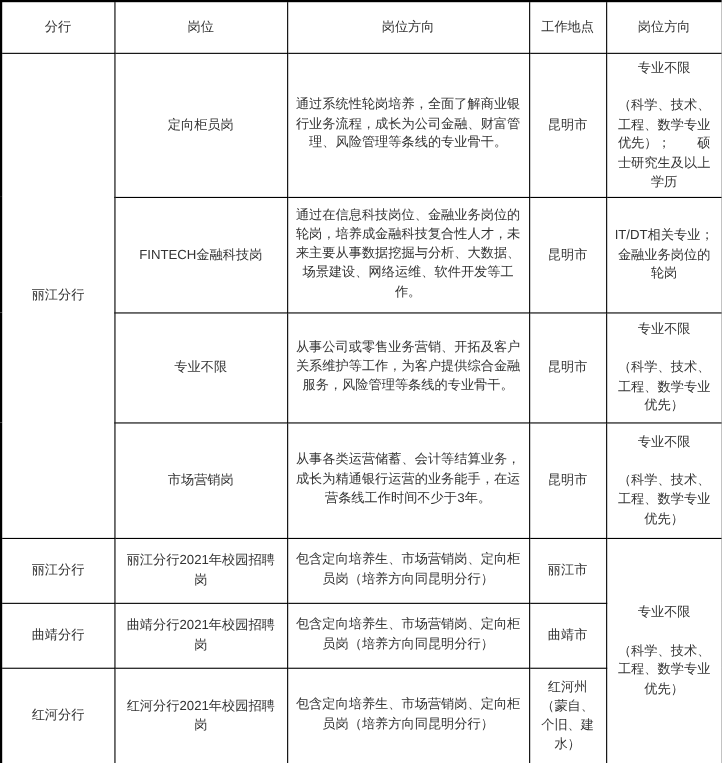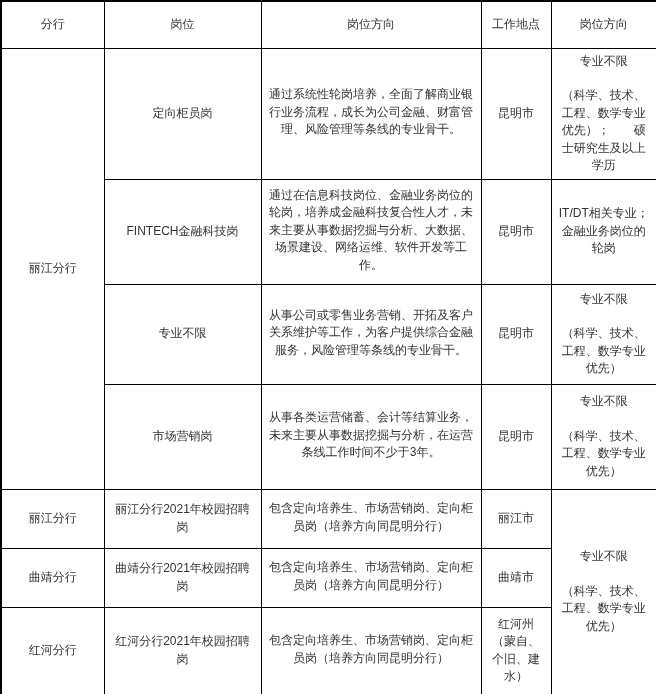--- a/index.html
+++ b/index.html
@@ -88,21 +88,21 @@
     <tr class="r3">
       <td class="c-pos">专业不限</td>
       <td class="c-dir">从事公司或零售业务营销、开拓及客户关系维护等工作，为客户提供综合金融服务，风险管理等条线的专业骨干。</td>
       <td class="c-loc pre">昆明市</td>
       <td class="c-req pre">专业不限
 
 （科学、技术、工程、数学专业优先）</td>
     </tr>
     <tr class="r4">
       <td class="c-pos">市场营销岗</td>
-      <td class="c-dir">从事各类运营储蓄、会计等结算业务，未来主要从事数据挖掘与分析，在运营条线工作时间不少于3年。</td>
+      <td class="c-dir">从事各类运营储蓄、会计等结算业务，成长为精通银行运营的业务能手，在运营条线工作时间不少于3年。</td>
       <td class="c-loc pre">昆明市</td>
       <td class="c-req pre">专业不限
 
 （科学、技术、工程、数学专业优先）</td>
     </tr>
     <tr class="r5">
       <td class="c-branch">丽江分行</td>
       <td class="c-pos">丽江分行2021年校园招聘岗</td>
       <td class="c-dir">包含定向培养生、市场营销岗、定向柜员岗（培养方向同昆明分行）</td>
       <td class="c-loc pre">丽江市</td>

